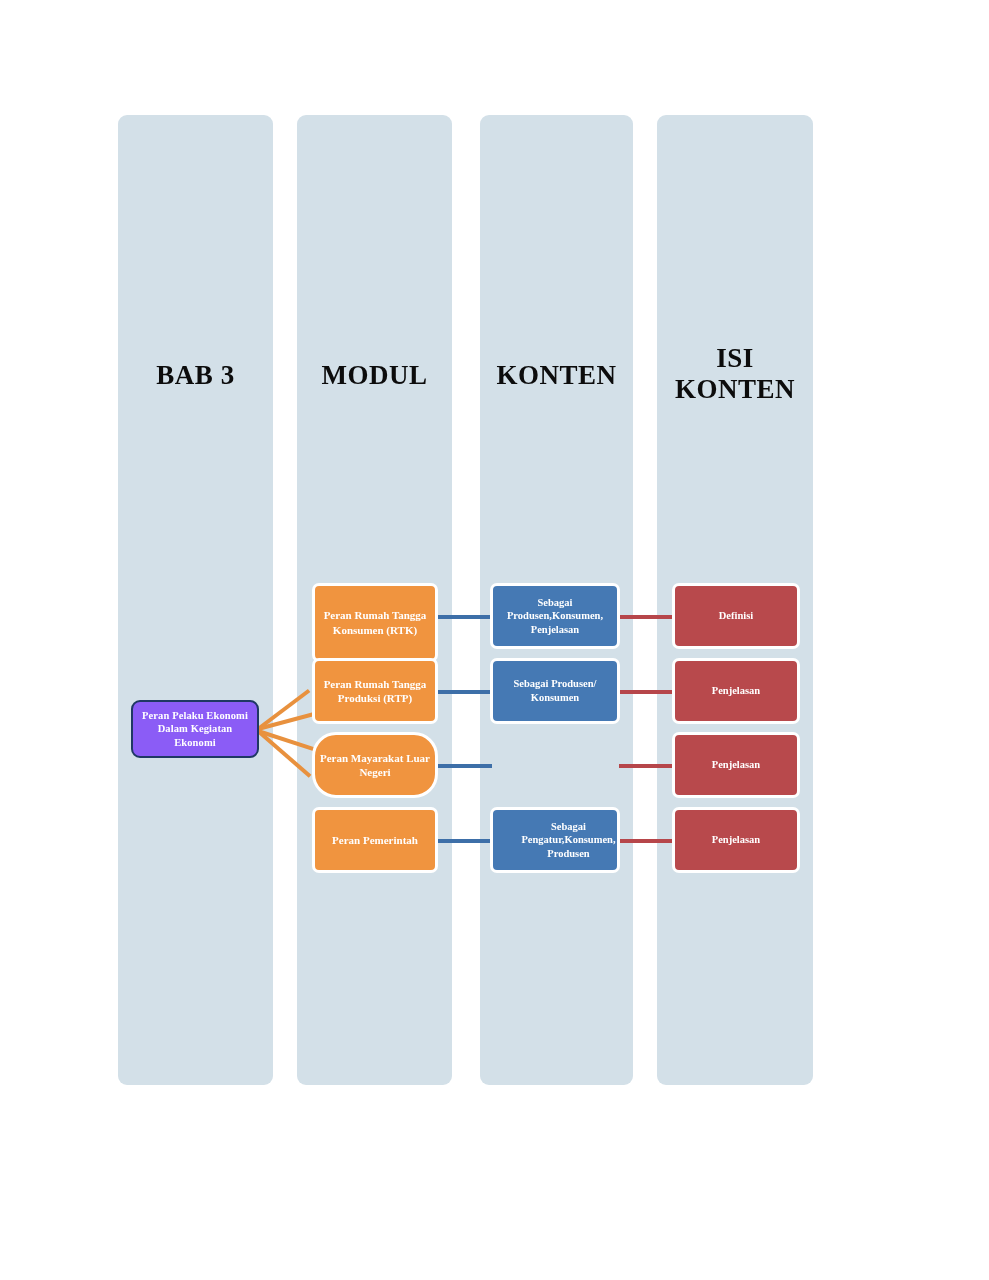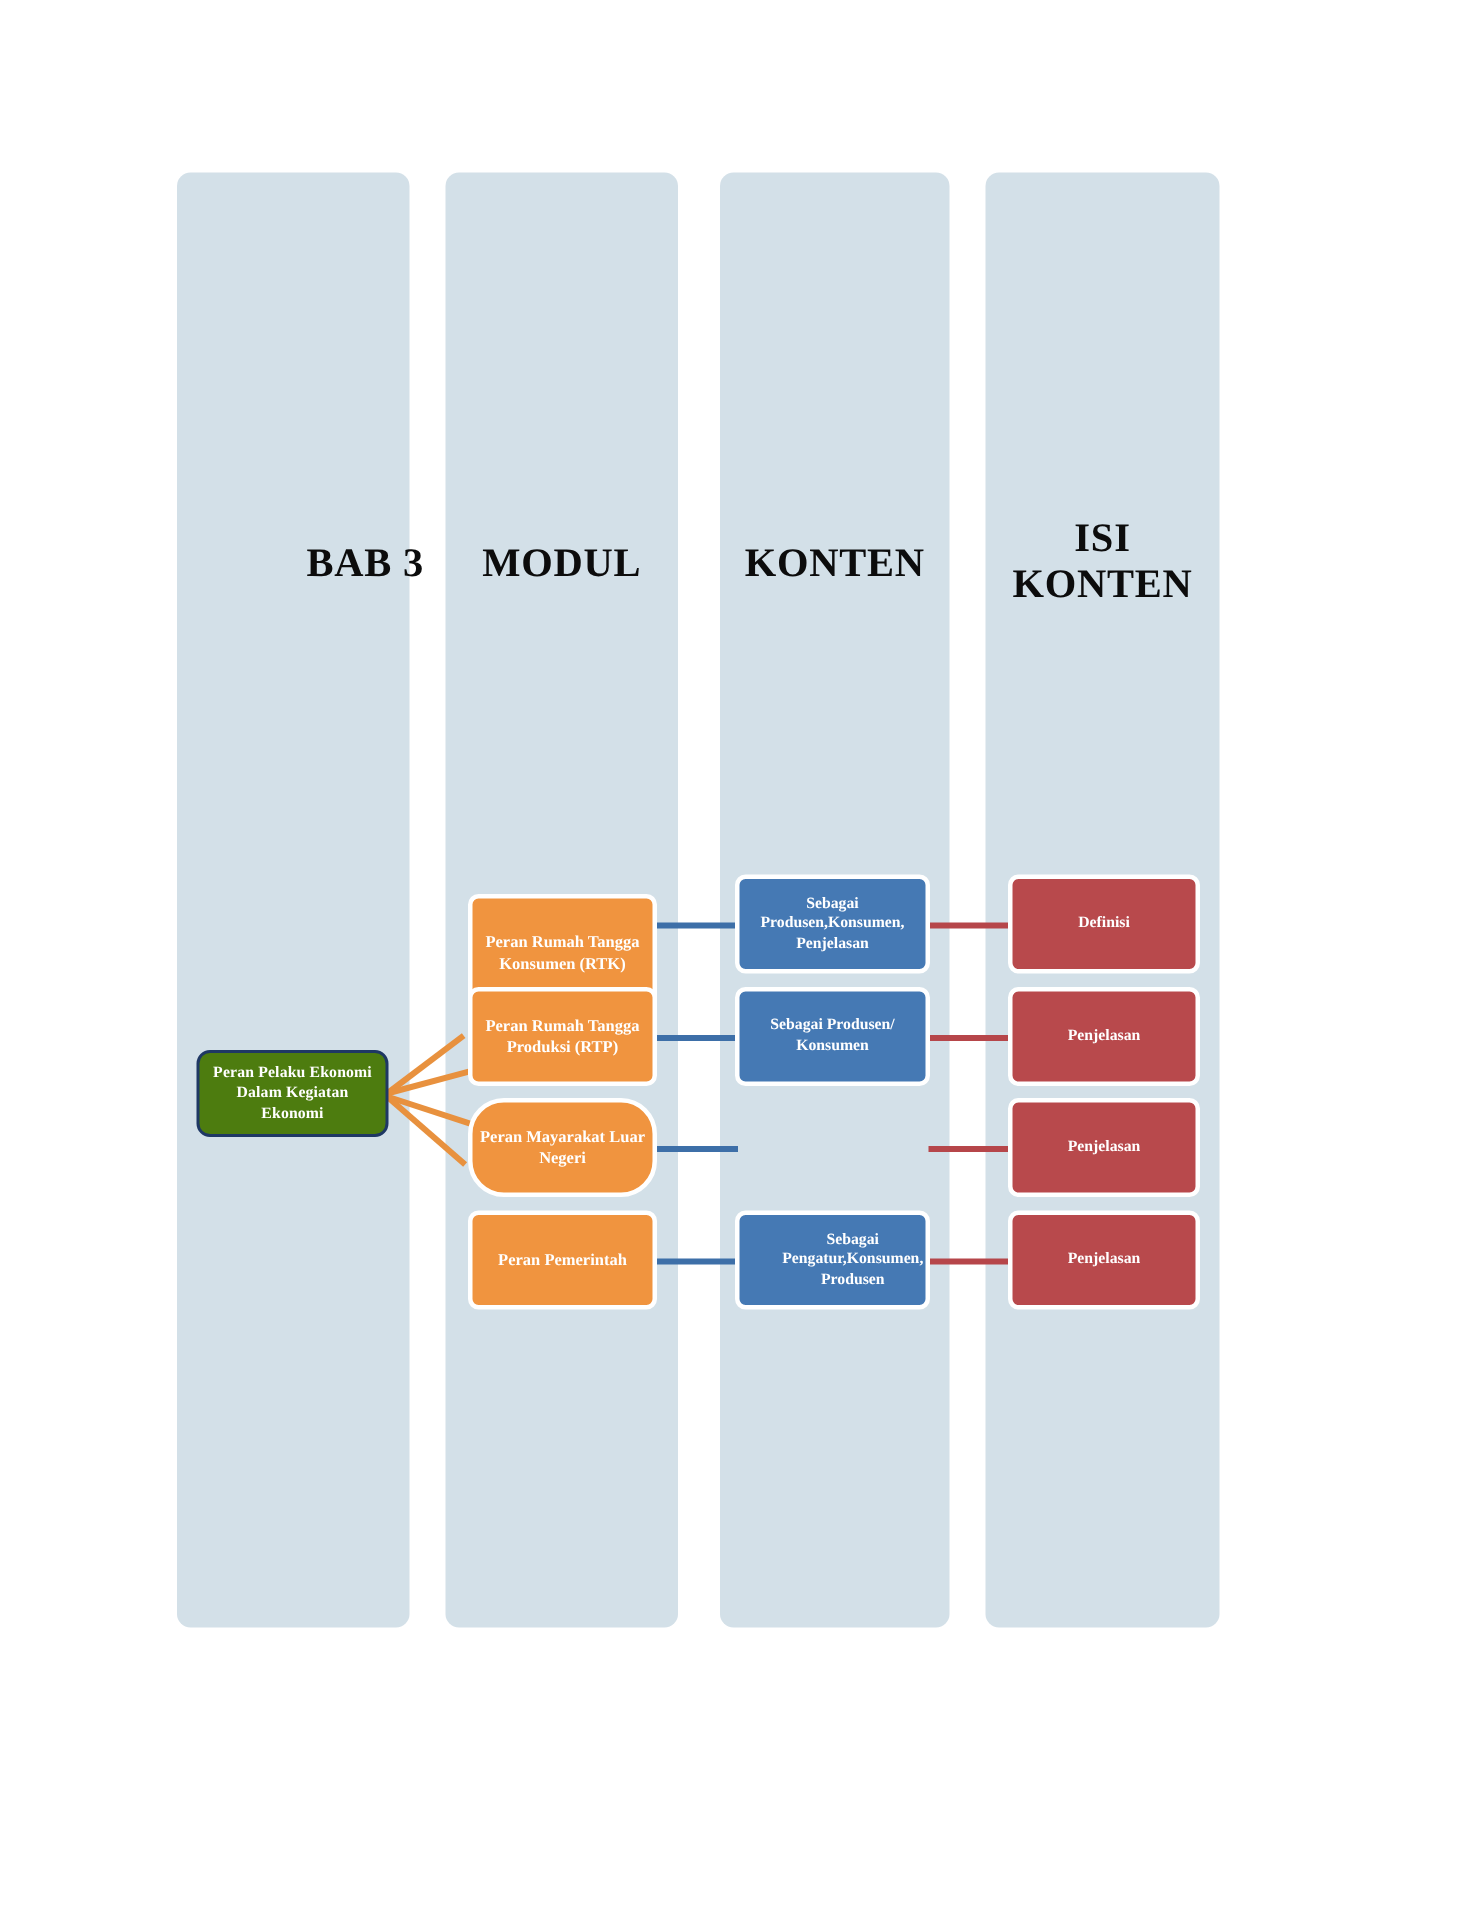--- a/index.html
+++ b/index.html
@@ -38,21 +38,21 @@
     position: absolute;
     width: 100%;
     text-align: center;
     font-family: "Liberation Serif", serif;
     font-weight: bold;
     font-size: 27px;
     color: #0c0c0c;
     letter-spacing: 0.5px;
     line-height: 1.15;
   }
-  .col-1 .column-title { top: 245px; padding-left: 48px; }
+  .col-1 .column-title { top: 245px; }
   .col-2 .column-title { top: 245px; }
   .col-3 .column-title { top: 245px; }
   .col-4 .column-title { top: 228px; }
 
   
   .connector {
     position: absolute;
     height: 4px;
     border-radius: 0;
   }
@@ -75,21 +75,21 @@
     justify-content: center;
     text-align: center;
     color: #ffffff;
     font-family: "Liberation Serif", serif;
     font-weight: bold;
     line-height: 1.3;
     border-radius: 7px;
   }
 
   .node-root {
-    background: #4d7c0f;
+    background: #8b5cf6;
     border: 2px solid #1f3864;
     border-radius: 9px;
     font-size: 10.5px;
     letter-spacing: 0.1px;
     padding: 2px 6px;
   }
 
   .node-module {
     background: #f0943f;
     border: 3px solid #ffffff;
@@ -140,21 +140,21 @@
 
   <div class="connector red" style="left:619px; top:615px; width:55px;"></div>
   <div class="connector red" style="left:619px; top:690px; width:55px;"></div>
   <div class="connector red" style="left:619px; top:764px; width:55px;"></div>
   <div class="connector red" style="left:619px; top:839px; width:55px;"></div>
 
   <div class="node node-root" style="left:131px; top:700px; width:128px; height:58px;">
     <span>Peran Pelaku Ekonomi Dalam Kegiatan Ekonomi</span>
   </div>
 
-  <div class="node node-module" style="left:312px; top:596px; width:126px; height:79px;">
+  <div class="node node-module" style="left:312px; top:583px; width:126px; height:79px;">
     <span>Peran Rumah Tangga Konsumen (RTK)</span>
   </div>
   <div class="node node-module" style="left:312px; top:658px; width:126px; height:66px;">
     <span>Peran Rumah Tangga Produksi (RTP)</span>
   </div>
   <div class="node node-module" style="left:312px; top:732px; width:126px; height:66px;border-radius:24px;">
     <span>Peran  Mayarakat Luar Negeri</span>
   </div>
   <div class="node node-module" style="left:312px; top:807px; width:126px; height:66px;">
     <span>Peran Pemerintah</span>

